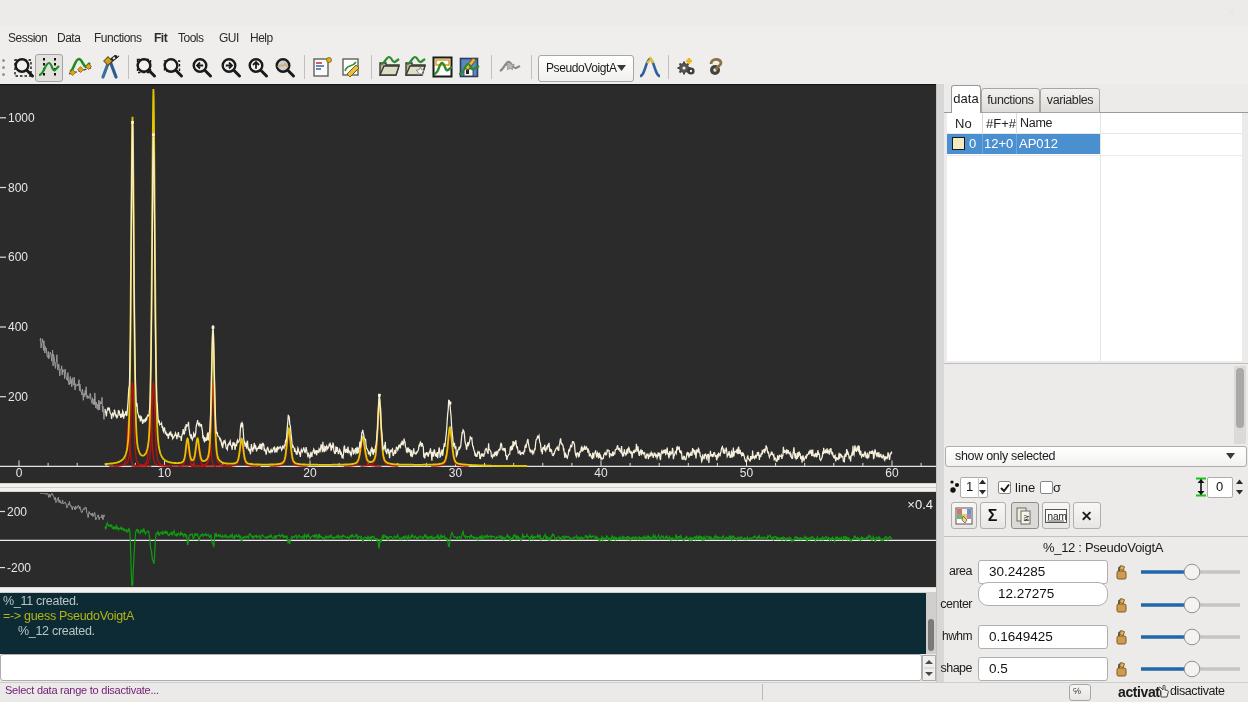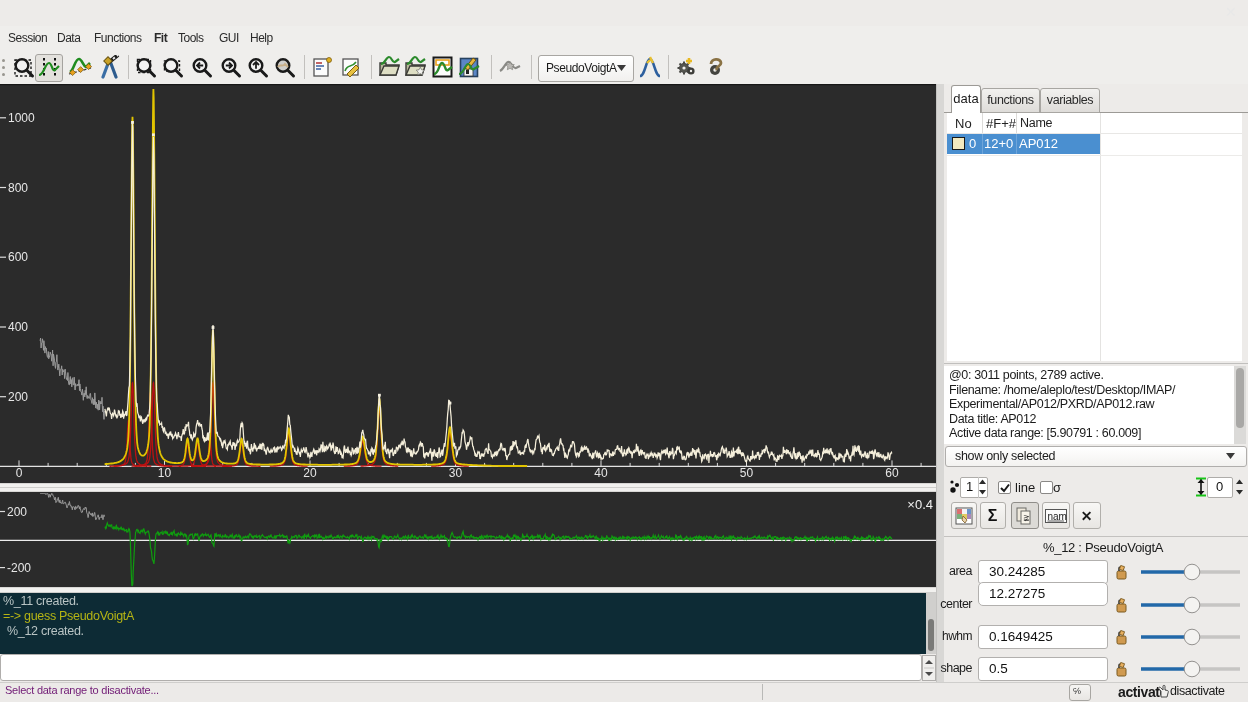--- a/index.html
+++ b/index.html
@@ -233,21 +233,21 @@
       <line x1="0" y1="75.6" x2="5" y2="75.6" stroke="#dcdcdc" stroke-width="1.2"></line>
       <text x="7" y="79.6" fill="#e6e6e6" font-size="12">-200</text>
       <text x="933" y="17" fill="#f0f0f0" font-size="13" text-anchor="end">×0.4</text>
       <polyline points="40.1,1.5 40.6,1.5 41.1,1.5 41.5,1.5 42.0,1.5 42.5,1.5 43.0,1.5 43.5,1.5 43.9,1.5 44.4,1.5 44.9,1.5 45.4,1.5 45.9,2.6 46.3,1.9 46.8,1.5 47.3,1.5 47.8,1.5 48.3,3.7 48.7,5.4 49.2,2.2 49.7,2.7 50.2,5.2 50.7,2.9 51.1,3.1 51.6,1.5 52.1,1.5 52.6,2.1 53.1,4.0 53.5,4.3 54.0,5.2 54.5,7.9 55.0,5.4 55.5,5.5 55.9,10.6 56.4,9.6 56.9,9.6 57.4,6.9 57.9,7.4 58.3,5.3 58.8,9.5 59.3,10.6 59.8,7.9 60.3,9.5 60.7,11.0 61.2,11.0 61.7,11.5 62.2,9.8 62.7,8.2 63.1,12.0 63.6,11.7 64.1,11.2 64.6,11.0 65.1,9.9 65.5,10.6 66.0,12.2 66.5,13.9 67.0,15.9 67.5,14.6 67.9,13.5 68.4,11.7 68.9,13.1 69.4,9.5 69.9,11.9 70.3,13.7 70.8,13.2 71.3,15.3 71.8,14.5 72.3,17.8 72.7,15.1 73.2,14.9 73.7,14.7 74.2,14.9 74.7,17.3 75.1,17.9 75.6,14.3 76.1,14.6 76.6,16.5 77.1,15.9 77.5,15.7 78.0,13.3 78.5,13.6 79.0,15.0 79.5,17.1 79.9,14.6 80.4,16.5 80.9,18.8 81.4,20.4 81.9,20.7 82.4,20.1 82.8,18.1 83.3,17.1 83.8,16.4 84.3,17.7 84.8,17.3 85.2,15.0 85.7,16.2 86.2,15.7 86.7,20.5 87.2,21.6 87.6,22.1 88.1,25.6 88.6,22.8 89.1,19.5 89.6,21.2 90.0,20.9 90.5,22.5 91.0,22.8 91.5,21.7 92.0,23.7 92.4,20.9 92.9,24.6 93.4,22.8 93.9,23.4 94.4,20.6 94.8,20.5 95.3,25.1 95.8,27.8 96.3,26.9 96.8,25.7 97.2,24.8 97.7,24.1 98.2,22.8 98.7,25.6 99.2,27.6 99.6,25.3 100.1,25.3 100.6,25.0 101.1,25.7 101.6,25.4 102.0,22.7 102.5,26.5 103.0,27.7 103.5,25.3 104.0,22.8 104.4,24.6" fill="none" stroke="#9a9a9a" stroke-width="1"></polyline>
       <polyline points="104.9,34.6 105.4,36.2 105.9,34.7 106.4,35.6 106.8,32.5 107.3,31.0 107.8,32.6 108.3,33.1 108.8,34.0 109.2,33.2 109.7,34.1 110.2,34.5 110.7,33.3 111.2,33.7 111.6,32.3 112.1,35.7 112.6,36.1 113.1,36.7 113.6,35.2 114.0,36.0 114.5,35.3 115.0,36.8 115.5,36.5 116.0,33.9 116.4,33.4 116.9,37.0 117.4,36.3 117.9,35.5 118.4,36.6 118.8,37.8 119.3,36.5 119.8,36.6 120.3,36.2 120.8,36.8 121.2,34.5 121.7,36.9 122.2,37.6 122.7,36.9 123.2,36.4 123.6,38.4 124.1,36.6 124.6,38.7 125.1,38.1 125.6,38.3 126.0,38.8 126.5,37.1 127.0,40.0 127.5,39.7 128.0,39.8 128.4,38.0 128.9,36.6 129.4,37.5 129.9,39.9 130.4,51.5 130.8,64.5 131.3,81.6 131.8,93.3 132.3,93.5 132.8,92.1 133.2,79.1 133.7,70.3 134.2,60.2 134.7,51.8 135.2,45.8 135.6,40.3 136.1,39.2 136.6,37.6 137.1,37.3 137.6,38.4 138.0,40.0 138.5,38.7 139.0,39.9 139.5,41.0 140.0,41.5 140.4,40.4 140.9,38.7 141.4,39.3 141.9,38.3 142.4,39.1 142.8,40.0 143.3,37.2 143.8,36.9 144.3,38.5 144.8,40.3 145.3,41.9 145.7,40.6 146.2,40.7 146.7,40.0 147.2,39.9 147.7,39.8 148.1,39.0 148.6,39.7 149.1,42.1 149.6,45.7 150.1,49.6 150.5,55.7 151.0,57.1 151.5,59.5 152.0,64.6 152.5,67.8 152.9,68.6 153.4,69.7 153.9,71.9 154.4,66.8 154.9,57.7 155.3,49.5 155.8,43.0 156.3,41.4 156.8,41.1 157.3,40.6 157.7,39.9 158.2,42.3 158.7,41.1 159.2,43.1 159.7,43.0 160.1,41.1 160.6,40.6 161.1,40.4 161.6,40.9 162.1,39.8 162.5,42.4 163.0,42.3 163.5,41.9 164.0,39.7 164.5,39.8 164.9,39.8 165.4,41.7 165.9,39.4 166.4,40.3 166.9,42.2 167.3,39.6 167.8,42.4 168.3,43.1 168.8,42.7 169.3,43.4 169.7,42.1 170.2,41.8 170.7,41.9 171.2,40.0 171.7,42.9 172.1,41.1 172.6,42.6 173.1,40.9 173.6,39.7 174.1,38.7 174.5,40.9 175.0,42.9 175.5,42.3 176.0,42.4 176.5,44.3 176.9,42.5 177.4,43.4 177.9,41.4 178.4,41.0 178.9,42.1 179.3,42.3 179.8,42.7 180.3,43.1 180.8,39.6 181.3,42.3 181.7,42.4 182.2,41.5 182.7,42.6 183.2,43.3 183.7,44.4 184.1,42.3 184.6,41.8 185.1,41.9 185.6,44.0 186.1,42.9 186.5,43.5 187.0,46.9 187.5,52.4 188.0,52.1 188.5,48.7 188.9,44.6 189.4,43.3 189.9,43.4 190.4,42.3 190.9,42.8 191.3,42.4 191.8,42.4 192.3,42.0 192.8,45.0 193.3,47.1 193.7,46.3 194.2,44.9 194.7,42.4 195.2,41.9 195.7,43.0 196.1,42.2 196.6,43.0 197.1,42.3 197.6,41.9 198.1,44.7 198.5,46.2 199.0,48.9 199.5,46.4 200.0,44.4 200.5,44.1 200.9,43.3 201.4,43.7 201.9,42.4 202.4,41.9 202.9,42.3 203.3,44.0 203.8,43.1 204.3,42.6 204.8,42.7 205.3,43.1 205.7,41.9 206.2,43.3 206.7,43.8 207.2,43.0 207.7,42.7 208.1,42.3 208.6,43.3 209.1,44.8 209.6,45.4 210.1,44.9 210.6,43.4 211.0,42.9 211.5,47.2 212.0,50.7 212.5,51.3 213.0,51.5 213.4,53.6 213.9,54.3 214.4,47.2 214.9,41.3 215.4,42.9 215.8,43.8 216.3,42.2 216.8,44.4 217.3,44.0 217.8,43.8 218.2,42.8 218.7,42.9 219.2,44.4 219.7,43.0 220.2,42.6 220.6,44.4 221.1,44.8 221.6,44.8 222.1,45.5 222.6,43.5 223.0,44.0 223.5,44.3 224.0,45.1 224.5,44.9 225.0,42.8 225.4,42.6 225.9,45.0 226.4,45.5 226.9,44.0 227.4,44.5 227.8,44.8 228.3,45.2 228.8,45.9 229.3,44.8 229.8,44.7 230.2,43.2 230.7,43.7 231.2,44.9 231.7,43.7 232.2,42.5 232.6,44.1 233.1,45.9 233.6,45.4 234.1,46.1 234.6,43.3 235.0,45.2 235.5,44.9 236.0,42.9 236.5,42.7 237.0,44.0 237.4,44.9 237.9,44.7 238.4,44.6 238.9,42.8 239.4,43.7 239.8,45.4 240.3,44.2 240.8,45.0 241.3,48.7 241.8,48.8 242.2,47.0 242.7,46.2 243.2,44.9 243.7,45.7 244.2,45.5 244.6,45.8 245.1,44.6 245.6,44.2 246.1,45.6 246.6,45.8 247.0,45.0 247.5,44.1 248.0,44.1 248.5,46.5 249.0,43.9 249.4,42.3 249.9,41.7 250.4,42.6 250.9,42.8 251.4,44.3 251.8,44.1 252.3,45.4 252.8,44.7 253.3,46.0 253.8,44.5 254.2,44.8 254.7,43.7 255.2,43.9 255.7,44.6 256.2,43.6 256.6,45.3 257.1,45.1 257.6,45.2 258.1,44.0 258.6,44.3 259.0,44.1 259.5,43.7 260.0,46.5 260.5,46.3 261.0,45.2 261.4,43.7 261.9,43.5 262.4,42.7 262.9,43.9 263.4,44.1 263.8,44.8 264.3,45.1 264.8,45.6 265.3,45.5 265.8,45.2 266.2,45.5 266.7,44.9 267.2,46.6 267.7,45.0 268.2,44.5 268.6,44.0 269.1,44.8 269.6,45.2 270.1,43.8 270.6,44.3 271.0,42.4 271.5,45.0 272.0,45.0 272.5,45.9 273.0,46.0 273.5,46.0 273.9,45.7 274.4,44.3 274.9,45.6 275.4,44.4 275.9,46.0 276.3,45.6 276.8,43.7 277.3,43.7 277.8,43.9 278.3,43.6 278.7,43.6 279.2,43.5 279.7,42.6 280.2,44.8 280.7,44.8 281.1,44.0 281.6,43.6 282.1,43.6 282.6,42.8 283.1,44.3 283.5,45.9 284.0,43.9 284.5,44.3 285.0,45.1 285.5,44.8 285.9,45.2 286.4,43.9 286.9,44.0 287.4,46.7 287.9,50.2 288.3,51.5 288.8,48.2 289.3,50.2 289.8,51.1 290.3,49.3 290.7,47.2 291.2,46.4 291.7,44.7 292.2,45.7 292.7,44.9 293.1,44.7 293.6,44.6 294.1,45.5 294.6,45.3 295.1,43.7 295.5,43.7 296.0,43.3 296.5,44.1 297.0,46.2 297.5,45.9 297.9,45.4 298.4,43.7 298.9,43.1 299.4,43.6 299.9,45.1 300.3,44.8 300.8,45.0 301.3,45.1 301.8,46.2 302.3,44.9 302.7,44.9 303.2,44.0 303.7,45.9 304.2,46.5 304.7,41.7 305.1,44.3 305.6,44.3 306.1,44.1 306.6,45.5 307.1,43.3 307.5,44.2 308.0,44.4 308.5,42.7 309.0,44.7 309.5,45.3 309.9,45.4 310.4,46.5 310.9,45.3 311.4,44.5 311.9,44.5 312.3,44.0 312.8,43.6 313.3,43.9 313.8,44.7 314.3,43.5 314.7,45.0 315.2,43.4 315.7,44.4 316.2,43.9 316.7,42.5 317.1,46.2 317.6,45.6 318.1,45.6 318.6,43.4 319.1,44.6 319.5,41.9 320.0,45.1 320.5,44.6 321.0,45.2 321.5,44.5 321.9,45.3 322.4,45.5 322.9,47.1 323.4,45.8 323.9,46.9 324.3,47.1 324.8,45.8 325.3,45.4 325.8,44.1 326.3,45.9 326.7,44.9 327.2,44.6 327.7,45.1 328.2,45.8 328.7,45.4 329.1,44.2 329.6,45.0 330.1,44.1 330.6,44.8 331.1,43.1 331.5,44.1 332.0,44.7 332.5,46.5 333.0,47.1 333.5,45.5 333.9,45.5 334.4,44.9 334.9,45.6 335.4,45.4 335.9,45.8 336.4,45.0 336.8,45.2 337.3,43.1 337.8,44.9 338.3,43.8 338.8,45.5 339.2,45.7 339.7,46.2 340.2,44.2 340.7,44.2 341.2,44.5 341.6,44.5 342.1,45.9 342.6,43.9 343.1,43.1 343.6,44.2 344.0,44.6 344.5,44.1 345.0,44.8 345.5,45.1 346.0,45.6 346.4,45.6 346.9,45.8 347.4,44.6 347.9,45.2 348.4,45.5 348.8,45.9 349.3,47.0 349.8,44.3 350.3,44.2 350.8,43.7 351.2,45.0 351.7,43.5 352.2,44.2 352.7,43.1 353.2,44.2 353.6,44.7 354.1,45.4 354.6,45.1 355.1,44.9 355.6,43.4 356.0,42.7 356.5,43.9 357.0,43.3 357.5,47.1 358.0,46.5 358.4,45.4 358.9,44.3 359.4,44.3 359.9,44.8 360.4,45.5 360.8,46.3 361.3,44.5 361.8,45.9 362.3,47.6 362.8,49.5 363.2,49.2 363.7,46.5 364.2,45.5 364.7,45.2 365.2,45.2 365.6,45.8 366.1,46.3 366.6,45.9 367.1,46.9 367.6,45.3 368.0,44.3 368.5,45.6 369.0,47.2 369.5,45.6 370.0,45.1 370.4,45.1 370.9,46.5 371.4,47.7 371.9,44.5 372.4,45.1 372.8,44.6 373.3,45.0 373.8,44.6 374.3,46.2 374.8,46.1 375.2,47.0 375.7,47.1 376.2,46.8 376.7,47.8 377.2,46.9 377.6,47.4 378.1,50.6 378.6,54.5 379.1,55.6 379.6,52.5 380.0,47.0 380.5,48.6 381.0,49.8 381.5,49.3 382.0,45.7 382.4,44.2 382.9,45.7 383.4,46.1 383.9,42.5 384.4,44.4 384.8,44.3 385.3,45.0 385.8,44.2 386.3,45.8 386.8,46.5 387.2,44.6 387.7,44.7 388.2,47.6 388.7,46.2 389.2,45.8 389.6,44.7 390.1,44.7 390.6,44.6 391.1,44.8 391.6,44.7 392.0,46.2 392.5,46.5 393.0,46.7 393.5,47.3 394.0,45.3 394.4,44.1 394.9,44.1 395.4,45.3 395.9,45.8 396.4,46.0 396.8,44.4 397.3,44.3 397.8,43.0 398.3,45.2 398.8,45.5 399.2,46.7 399.7,47.3 400.2,46.3 400.7,46.1 401.2,46.2 401.7,47.3 402.1,45.9 402.6,45.9 403.1,44.6 403.6,44.4 404.1,46.2 404.5,45.3 405.0,45.9 405.5,43.9 406.0,44.7 406.5,45.5 406.9,45.8 407.4,47.1 407.9,44.7 408.4,42.8 408.9,46.0 409.3,45.8 409.8,45.6 410.3,46.1 410.8,44.4 411.3,43.6 411.7,44.8 412.2,42.9 412.7,44.2 413.2,45.0 413.7,44.9 414.1,45.9 414.6,44.0 415.1,44.1 415.6,45.1 416.1,45.4 416.5,46.3 417.0,45.5 417.5,46.7 418.0,45.9 418.5,46.1 418.9,45.1 419.4,44.1 419.9,43.9 420.4,44.8 420.9,45.8 421.3,45.9 421.8,45.6 422.3,44.9 422.8,45.7 423.3,46.5 423.7,45.7 424.2,44.1 424.7,42.8 425.2,43.4 425.7,45.5 426.1,43.9 426.6,45.6 427.1,46.2 427.6,45.3 428.1,46.8 428.5,45.1 429.0,45.3 429.5,44.9 430.0,46.0 430.5,44.8 430.9,44.5 431.4,45.4 431.9,44.4 432.4,47.7 432.9,46.0 433.3,45.8 433.8,46.4 434.3,45.6 434.8,45.0 435.3,45.9 435.7,45.7 436.2,45.6 436.7,45.0 437.2,43.9 437.7,45.2 438.1,43.9 438.6,46.1 439.1,45.4 439.6,47.2 440.1,46.1 440.5,44.9 441.0,43.1 441.5,44.3 442.0,45.7 442.5,44.4 442.9,44.9 443.4,45.1 443.9,44.3 444.4,43.7 444.9,46.5 445.3,45.8 445.8,45.6 446.3,46.6 446.8,47.7 447.3,47.1 447.7,48.6 448.2,52.0 448.7,54.5 449.2,54.6 449.7,51.2 450.1,46.2 450.6,45.3 451.1,42.8 451.6,41.7 452.1,40.6 452.5,41.6 453.0,42.6 453.5,44.8 454.0,44.9 454.5,45.4 454.9,45.0 455.4,44.9 455.9,45.0 456.4,45.6 456.9,46.5 457.3,46.4 457.8,45.1 458.3,45.5 458.8,45.5 459.3,44.6 459.7,44.5 460.2,46.5 460.7,45.8 461.2,45.8 461.7,44.1 462.1,41.9 462.6,40.6 463.1,39.4 463.6,42.3 464.1,44.1 464.6,44.4 465.0,44.0 465.5,45.9 466.0,45.0 466.5,44.5 467.0,45.2 467.4,45.6 467.9,44.8 468.4,44.7 468.9,44.6 469.4,45.5 469.8,46.2 470.3,44.1 470.8,43.3 471.3,43.0 471.8,45.0 472.2,44.7 472.7,44.8 473.2,46.0 473.7,44.7 474.2,45.5 474.6,46.2 475.1,45.5 475.6,45.5 476.1,46.4 476.6,45.3 477.0,45.4 477.5,46.2 478.0,47.7 478.5,46.0 479.0,45.6 479.4,45.4 479.9,44.0 480.4,47.4 480.9,45.0 481.4,43.9 481.8,45.8 482.3,44.6 482.8,45.9 483.3,46.8 483.8,46.2 484.2,43.9 484.7,44.4 485.2,45.0 485.7,44.3 486.2,45.6 486.6,44.0 487.1,43.2 487.6,44.0 488.1,45.7 488.6,44.5 489.0,44.7 489.5,44.5 490.0,43.9 490.5,44.3 491.0,45.9 491.4,44.1 491.9,44.6 492.4,44.8 492.9,44.5 493.4,44.8 493.8,44.4 494.3,44.8 494.8,45.4 495.3,46.0 495.8,46.3 496.2,46.2 496.7,44.8 497.2,45.6 497.7,45.7 498.2,45.7 498.6,45.1 499.1,44.6 499.6,43.1 500.1,45.9 500.6,45.9 501.0,45.1 501.5,47.1 502.0,44.4 502.5,45.2 503.0,46.2 503.4,44.8 503.9,47.5 504.4,46.2 504.9,46.9 505.4,46.2 505.8,45.4 506.3,44.7 506.8,44.7 507.3,43.0 507.8,44.4 508.2,45.4 508.7,44.2 509.2,45.0 509.7,44.9 510.2,49.4 510.6,46.8 511.1,46.2 511.6,46.3 512.1,46.6 512.6,45.1 513.0,47.5 513.5,43.2 514.0,43.3 514.5,44.2 515.0,43.0 515.4,44.1 515.9,45.9 516.4,44.6 516.9,46.9 517.4,45.5 517.8,44.3 518.3,44.5 518.8,46.6 519.3,45.8 519.8,45.8 520.2,46.5 520.7,48.4 521.2,48.1 521.7,47.3 522.2,45.2 522.6,42.5 523.1,43.3 523.6,45.4 524.1,46.0 524.6,44.6 525.0,44.5 525.5,44.7 526.0,45.0 526.5,44.1 527.0,42.6 527.4,44.2 527.9,44.8 528.4,44.7 528.9,45.7 529.4,47.9 529.9,46.2 530.3,46.6 530.8,44.7 531.3,45.0 531.8,43.8 532.3,45.7 532.7,44.5 533.2,46.8 533.7,45.2 534.2,45.7 534.7,44.7 535.1,45.6 535.6,44.9 536.1,44.8 536.6,44.9 537.1,44.8 537.5,43.5 538.0,45.3 538.5,44.0 539.0,45.3 539.5,44.2 539.9,42.6 540.4,45.1 540.9,47.7 541.4,46.4 541.9,46.7 542.3,46.7 542.8,46.5 543.3,46.6 543.8,44.6 544.3,44.0 544.7,43.7 545.2,42.4 545.7,45.0 546.2,48.0 546.7,44.6 547.1,44.9 547.6,45.4 548.1,47.4 548.6,47.9 549.1,45.9 549.5,45.9 550.0,48.0 550.5,47.7 551.0,45.5 551.5,44.3 551.9,44.8 552.4,42.3 552.9,43.1 553.4,42.6 553.9,42.9 554.3,43.6 554.8,46.1 555.3,47.6 555.8,47.3 556.3,46.1 556.7,45.9 557.2,45.4 557.7,45.6 558.2,45.1 558.7,44.4 559.1,45.1 559.6,45.7 560.1,48.4 560.6,46.0 561.1,46.7 561.5,47.1 562.0,45.4 562.5,44.6 563.0,44.5 563.5,44.2 563.9,46.2 564.4,46.1 564.9,46.5 565.4,44.2 565.9,44.1 566.3,45.3 566.8,44.6 567.3,44.8 567.8,45.4 568.3,45.1 568.7,44.6 569.2,45.3 569.7,46.9 570.2,45.9 570.7,46.1 571.1,47.1 571.6,47.1 572.1,46.6 572.6,46.1 573.1,45.3 573.5,45.8 574.0,45.3 574.5,45.9 575.0,45.2 575.5,45.1 575.9,44.8 576.4,43.8 576.9,45.2 577.4,47.1 577.9,46.5 578.3,45.2 578.8,45.5 579.3,45.3 579.8,47.3 580.3,47.3 580.7,45.9 581.2,45.0 581.7,46.2 582.2,45.6 582.7,46.4 583.1,47.2 583.6,46.3 584.1,45.8 584.6,45.4 585.1,44.8 585.5,43.6 586.0,43.8 586.5,45.2 587.0,44.5 587.5,46.7 587.9,46.1 588.4,44.8 588.9,44.6 589.4,44.4 589.9,43.1 590.3,45.4 590.8,44.8 591.3,45.4 591.8,44.4 592.3,45.0 592.8,44.6 593.2,43.6 593.7,44.2 594.2,45.3 594.7,45.9 595.2,46.6 595.6,45.0 596.1,44.1 596.6,45.3 597.1,47.4 597.6,47.2 598.0,46.0 598.5,46.8 599.0,48.3 599.5,47.4 600.0,48.6 600.4,46.7 600.9,46.6 601.4,46.1 601.9,44.6 602.4,46.2 602.8,48.2 603.3,46.9 603.8,45.8 604.3,47.3 604.8,46.8 605.2,46.6 605.7,46.1 606.2,46.6 606.7,43.4 607.2,45.0 607.6,45.2 608.1,46.1 608.6,48.7 609.1,45.7 609.6,49.0 610.0,45.8 610.5,47.2 611.0,47.8 611.5,46.8 612.0,44.0 612.4,44.6 612.9,45.5 613.4,46.5 613.9,45.4 614.4,46.0 614.8,45.2 615.3,47.6 615.8,46.1 616.3,45.6 616.8,47.1 617.2,47.5 617.7,46.7 618.2,46.7 618.7,45.9 619.2,47.4 619.6,47.4 620.1,44.3 620.6,46.0 621.1,46.4 621.6,46.3 622.0,46.3 622.5,44.8 623.0,46.0 623.5,45.0 624.0,46.3 624.4,45.3 624.9,45.8 625.4,46.0 625.9,46.0 626.4,45.3 626.8,46.9 627.3,47.3 627.8,44.4 628.3,44.6 628.8,45.7 629.2,45.1 629.7,45.6 630.2,48.1 630.7,46.7 631.2,46.3 631.6,45.7 632.1,46.6 632.6,46.4 633.1,44.9 633.6,45.6 634.0,46.2 634.5,45.6 635.0,46.2 635.5,44.9 636.0,45.6 636.4,45.4 636.9,46.4 637.4,47.4 637.9,45.8 638.4,45.6 638.8,45.1 639.3,44.7 639.8,46.9 640.3,46.2 640.8,48.1 641.2,46.3 641.7,47.2 642.2,46.0 642.7,45.2 643.2,46.1 643.6,46.0 644.1,44.6 644.6,47.0 645.1,45.7 645.6,45.7 646.0,44.8 646.5,47.1 647.0,46.4 647.5,45.0 648.0,44.0 648.4,45.9 648.9,46.2 649.4,44.1 649.9,46.6 650.4,46.2 650.8,45.9 651.3,45.7 651.8,46.8 652.3,45.3 652.8,44.7 653.2,43.4 653.7,45.6 654.2,46.3 654.7,44.9 655.2,43.6 655.6,44.8 656.1,47.0 656.6,46.6 657.1,45.2 657.6,44.9 658.1,44.3 658.5,43.2 659.0,45.1 659.5,46.5 660.0,47.4 660.5,46.7 660.9,45.2 661.4,43.8 661.9,44.7 662.4,45.4 662.9,45.8 663.3,44.6 663.8,46.1 664.3,46.1 664.8,46.1 665.3,46.0 665.7,44.1 666.2,46.0 666.7,43.4 667.2,45.5 667.7,46.6 668.1,46.9 668.6,45.7 669.1,45.8 669.6,44.7 670.1,46.2 670.5,47.8 671.0,47.1 671.5,46.2 672.0,47.6 672.5,46.8 672.9,45.7 673.4,46.7 673.9,47.1 674.4,47.6 674.9,46.8 675.3,45.9 675.8,43.0 676.3,43.4 676.8,46.1 677.3,47.6 677.7,46.8 678.2,44.7 678.7,44.7 679.2,45.9 679.7,44.9 680.1,44.0 680.6,43.5 681.1,46.0 681.6,45.5 682.1,47.1 682.5,47.3 683.0,47.9 683.5,47.1 684.0,47.9 684.5,46.0 684.9,46.0 685.4,46.9 685.9,45.8 686.4,44.3 686.9,44.8 687.3,46.1 687.8,46.3 688.3,46.2 688.8,46.8 689.3,48.1 689.7,47.3 690.2,45.3 690.7,46.5 691.2,48.2 691.7,47.1 692.1,45.3 692.6,47.5 693.1,46.4 693.6,45.7 694.1,45.3 694.5,45.1 695.0,44.9 695.5,47.1 696.0,45.8 696.5,44.5 696.9,45.5 697.4,45.4 697.9,46.8 698.4,45.0 698.9,46.2 699.3,44.3 699.8,45.6 700.3,45.1 700.8,46.1 701.3,44.1 701.7,47.2 702.2,46.1 702.7,48.2 703.2,48.2 703.7,45.0 704.1,44.6 704.6,47.4 705.1,46.6 705.6,46.9 706.1,45.8 706.5,44.0 707.0,44.4 707.5,44.8 708.0,44.9 708.5,46.6 708.9,45.5 709.4,44.8 709.9,46.1 710.4,46.7 710.9,44.8 711.3,45.2 711.8,46.8 712.3,46.8 712.8,46.8 713.3,46.4 713.7,46.3 714.2,46.4 714.7,44.4 715.2,44.4 715.7,43.7 716.1,46.7 716.6,46.2 717.1,44.9 717.6,44.7 718.1,46.1 718.5,46.8 719.0,45.4 719.5,45.9 720.0,45.3 720.5,45.5 721.0,45.9 721.4,45.8 721.9,46.8 722.4,44.6 722.9,44.8 723.4,44.0 723.8,45.6 724.3,46.4 724.8,46.5 725.3,47.1 725.8,45.8 726.2,45.2 726.7,46.2 727.2,46.4 727.7,45.8 728.2,46.7 728.6,46.7 729.1,44.7 729.6,46.2 730.1,46.6 730.6,43.7 731.0,47.2 731.5,47.8 732.0,44.9 732.5,45.9 733.0,45.5 733.4,43.5 733.9,45.7 734.4,46.5 734.9,45.8 735.4,46.0 735.8,46.5 736.3,46.4 736.8,47.6 737.3,46.2 737.8,45.2 738.2,45.8 738.7,46.2 739.2,45.5 739.7,46.4 740.2,46.5 740.6,46.3 741.1,44.6 741.6,45.4 742.1,45.9 742.6,46.1 743.0,46.5 743.5,47.2 744.0,47.5 744.5,45.8 745.0,46.5 745.4,46.2 745.9,46.6 746.4,47.7 746.9,47.2 747.4,45.1 747.8,46.1 748.3,46.7 748.8,46.8 749.3,46.7 749.8,46.1 750.2,46.5 750.7,46.3 751.2,46.7 751.7,46.0 752.2,45.7 752.6,45.7 753.1,45.2 753.6,45.8 754.1,44.6 754.6,44.9 755.0,44.0 755.5,45.2 756.0,45.4 756.5,46.5 757.0,46.2 757.4,45.3 757.9,46.1 758.4,44.5 758.9,45.3 759.4,44.1 759.8,46.2 760.3,46.4 760.8,46.7 761.3,45.3 761.8,45.0 762.2,45.7 762.7,46.4 763.2,46.2 763.7,45.4 764.2,44.9 764.6,45.6 765.1,46.3 765.6,46.1 766.1,45.9 766.6,45.7 767.0,46.4 767.5,44.4 768.0,46.0 768.5,44.4 769.0,43.9 769.4,44.1 769.9,43.2 770.4,44.2 770.9,45.6 771.4,46.4 771.8,46.9 772.3,45.6 772.8,47.4 773.3,48.1 773.8,45.4 774.2,44.7 774.7,45.0 775.2,44.6 775.7,44.6 776.2,45.6 776.6,47.4 777.1,45.3 777.6,45.3 778.1,47.1 778.6,46.4 779.0,46.7 779.5,46.5 780.0,46.6 780.5,45.7 781.0,46.1 781.4,47.3 781.9,45.9 782.4,45.5 782.9,47.3 783.4,46.2 783.8,45.2 784.3,45.8 784.8,45.8 785.3,46.7 785.8,48.2 786.3,46.5 786.7,46.4 787.2,45.8 787.7,46.2 788.2,46.4 788.7,46.1 789.1,46.1 789.6,45.2 790.1,46.1 790.6,47.6 791.1,46.6 791.5,47.7 792.0,49.5 792.5,48.7 793.0,47.7 793.5,47.7 793.9,48.4 794.4,47.4 794.9,45.4 795.4,44.9 795.9,45.5 796.3,44.9 796.8,46.0 797.3,47.0 797.8,45.8 798.3,47.1 798.7,46.2 799.2,46.2 799.7,46.5 800.2,46.8 800.7,45.2 801.1,47.4 801.6,46.4 802.1,46.5 802.6,47.1 803.1,46.5 803.5,45.9 804.0,46.1 804.5,45.8 805.0,44.5 805.5,46.0 805.9,45.6 806.4,47.7 806.9,46.3 807.4,48.2 807.9,46.4 808.3,46.7 808.8,46.2 809.3,47.7 809.8,46.8 810.3,45.6 810.7,45.2 811.2,45.7 811.7,45.9 812.2,44.8 812.7,44.8 813.1,46.2 813.6,46.7 814.1,47.1 814.6,46.6 815.1,47.5 815.5,49.0 816.0,47.6 816.5,46.5 817.0,46.1 817.5,45.0 817.9,47.0 818.4,47.0 818.9,48.0 819.4,46.7 819.9,46.5 820.3,46.8 820.8,46.4 821.3,47.0 821.8,47.6 822.3,45.1 822.7,44.8 823.2,45.7 823.7,47.6 824.2,47.0 824.7,45.9 825.1,45.9 825.6,44.9 826.1,44.3 826.6,45.4 827.1,46.3 827.5,46.7 828.0,46.8 828.5,45.5 829.0,46.3 829.5,48.0 829.9,46.5 830.4,46.4 830.9,46.7 831.4,48.5 831.9,46.0 832.3,45.3 832.8,47.0 833.3,46.3 833.8,47.4 834.3,48.1 834.7,49.2 835.2,46.7 835.7,45.5 836.2,46.2 836.7,46.2 837.1,44.3 837.6,46.1 838.1,47.4 838.6,46.6 839.1,45.8 839.5,46.3 840.0,47.7 840.5,47.6 841.0,46.1 841.5,45.4 841.9,47.5 842.4,48.0 842.9,48.0 843.4,47.0 843.9,44.2 844.3,45.6 844.8,45.8 845.3,46.8 845.8,43.8 846.3,45.7 846.7,46.5 847.2,46.1 847.7,47.5 848.2,45.9 848.7,46.1 849.2,47.0 849.6,47.1 850.1,48.6 850.6,47.8 851.1,49.3 851.6,48.0 852.0,47.5 852.5,47.4 853.0,47.3 853.5,47.6 854.0,45.5 854.4,44.4 854.9,45.5 855.4,44.7 855.9,45.8 856.4,46.3 856.8,47.1 857.3,45.8 857.8,45.4 858.3,47.2 858.8,46.4 859.2,46.8 859.7,47.4 860.2,46.7 860.7,48.4 861.2,47.6 861.6,44.9 862.1,45.1 862.6,46.9 863.1,45.9 863.6,46.0 864.0,46.4 864.5,46.9 865.0,46.5 865.5,46.9 866.0,46.7 866.4,45.6 866.9,45.1 867.4,47.0 867.9,47.0 868.4,44.9 868.8,43.7 869.3,44.7 869.8,43.8 870.3,43.8 870.8,45.3 871.2,47.8 871.7,47.0 872.2,47.9 872.7,46.8 873.2,44.6 873.6,45.2 874.1,46.6 874.6,47.6 875.1,48.9 875.6,49.4 876.0,45.9 876.5,45.2 877.0,45.9 877.5,46.2 878.0,46.2 878.4,46.2 878.9,44.7 879.4,45.1 879.9,47.8 880.4,45.8 880.8,48.0 881.3,47.4 881.8,48.2 882.3,47.0 882.8,47.9 883.2,48.4 883.7,48.3 884.2,46.3 884.7,46.4 885.2,45.6 885.6,44.5 886.1,45.2 886.6,45.1 887.1,46.7 887.6,46.5 888.0,47.5 888.5,46.2 889.0,45.3 889.5,44.8 890.0,45.6 890.4,45.0 890.9,45.8 891.4,46.6 891.9,45.8" fill="none" stroke="#0f9c0f" stroke-width="1.2"></polyline>
     </svg>
 <div class="abs" style="left:0px;top:587px;width:936px;height:6px;background:#f2f1ef;border-top:1px solid #d8d7d5;border-bottom:1px solid #cfcecc;"></div>
 <div class="abs" style="left:0px;top:593px;width:937px;height:61px;background:#0d2b35;"></div>
 <div class="abs" style="left:3px;top:594px;font-size:12.5px;color:#b9c4c4;font-weight:normal;white-space:nowrap;line-height:15.3px;letter-spacing:-0.3px;">%_11 created.</div>
 <div class="abs" style="left:3px;top:609px;font-size:12.5px;color:#b5b414;font-weight:normal;white-space:nowrap;line-height:15.3px;letter-spacing:-0.3px;">=-&gt; guess PseudoVoigtA</div>
-<div class="abs" style="left:7px;top:624px;font-size:12.5px;color:#b9c4c4;font-weight:normal;white-space:nowrap;line-height:15.3px;letter-spacing:-0.3px;">%_12 created.</div>
+<div class="abs" style="left:18px;top:624px;font-size:12.5px;color:#b9c4c4;font-weight:normal;white-space:nowrap;line-height:15.3px;letter-spacing:-0.3px;">%_12 created.</div>
 <div class="abs" style="left:925.5px;top:593px;width:11px;height:61px;background:#d0cfcd;"></div>
 <div class="abs" style="left:928px;top:619px;width:6px;height:32px;background:#7a7a78;border-radius:3px;"></div>
 <div class="abs" style="left:0px;top:654px;width:922px;height:27px;background:#fff;border:1px solid #b0aeac;border-radius:3px;"></div>
 <div class="abs" style="left:922px;top:655px;width:14px;height:26px;background:#f0efed;border:1px solid #b0aeac;"></div>
 <svg class="abs" style="left:924px;top:659px;" width="10" height="18" viewBox="0 0 10 18">
       <path d="M1,5 L5,1 L9,5 Z" fill="#4a4a4a"></path>
       <path d="M1,13 L5,17 L9,13 Z" fill="#4a4a4a"></path>
       <line x1="0" y1="9" x2="10" y2="9" stroke="#c8c7c5" stroke-width="1"></line>
     </svg>
 <div class="abs" style="left:0px;top:682px;width:1248px;height:20px;background:#eceae8;border-top:1px solid #cfcecc;"></div>
@@ -272,23 +272,20 @@
 <div class="abs" style="left:947px;top:132.5px;width:295px;height:1px;background:#e8e7e5;"></div>
 <div class="abs" style="left:947px;top:134px;width:152.5px;height:20px;background:#4a8fd0;"></div>
 <div class="abs" style="left:981.5px;top:134px;width:1px;height:20px;background:#6ea5da;"></div>
 <div class="abs" style="left:1015.5px;top:134px;width:1px;height:20px;background:#6ea5da;"></div>
 <div class="abs" style="left:951.5px;top:137px;width:13px;height:13px;background:#f3eac0;border:1.5px solid #1a1a1a;"></div>
 <div class="abs" style="left:969px;top:134px;font-size:13px;color:#fff;font-weight:normal;white-space:nowrap;line-height:20px;">0</div>
 <div class="abs" style="left:984px;top:134px;font-size:13px;color:#fff;font-weight:normal;white-space:nowrap;line-height:20px;">12+0</div>
 <div class="abs" style="left:1019px;top:134px;font-size:13px;color:#fff;font-weight:normal;white-space:nowrap;line-height:20px;">AP012</div>
 <div class="abs" style="left:947px;top:154.5px;width:295px;height:1px;background:#ecebe9;"></div>
 <div class="abs" style="left:944px;top:363px;width:304px;height:1px;background:#c0bfbd;"></div>
-<div class="abs" style="left:944px;top:366px;width:290px;height:78px;background:#fff;">
-      <div style="padding:2px 0 0 5px;font-size:12.5px;line-height:14.6px;color:#1b1b1b;letter-spacing:-0.35px;">@0: 3011 points, 2789 active.<br>Filename: /home/aleplo/test/Desktop/IMAP/<br>Experimental/AP012/PXRD/AP012.raw<br>Data title: AP012<br>Active data range: [5.90791 : 60.009]</div>
-    </div>
 <div class="abs" style="left:1234px;top:366px;width:12px;height:78px;background:#dbdad8;"></div>
 <div class="abs" style="left:1236px;top:368px;width:8px;height:60px;background:#a9a8a6;border-radius:4px;"></div>
 <div class="abs" style="left:944.5px;top:446px;width:302px;height:20.5px;background:linear-gradient(#ffffff,#f3f2f0);border:1px solid #b0aeac;border-radius:3px;"></div>
 <div class="abs" style="left:955px;top:446px;font-size:12.5px;color:#1b1b1b;font-weight:normal;white-space:nowrap;line-height:20px;letter-spacing:-0.3px;">show only selected</div>
 <svg class="abs" style="left:1226px;top:453px;" width="10" height="8" viewBox="0 0 10 8">
       <path d="M0,0 L9,0 L4.5,6 Z" fill="#3a3a3a"></path>
     </svg>
 <svg class="abs" style="left:950px;top:479px;" width="10" height="16" viewBox="0 0 10 16">
       <circle cx="2" cy="3" r="1.6" fill="#111"></circle>
       <circle cx="7" cy="6" r="2.1" fill="#111"></circle>
@@ -361,21 +358,21 @@
       <rect x="2" y="6" width="9" height="8" rx="1.5" fill="#d09a50" stroke="#7a5a20" stroke-width="1"></rect>
       <path d="M4,6 L4,3.5 C4,1.5 8,1.5 8,3.5 L8,5" fill="none" stroke="#3a3a3a" stroke-width="1.6"></path>
       <rect x="5" y="1" width="4" height="4" fill="#e8b060" stroke="#7a5a20" stroke-width="0.8" transform="rotate(18 7 3)"></rect>
     </svg>
 <svg class="abs" style="left:1140px;top:563px;" width="101" height="18" viewBox="0 0 101 18">
       <line x1="1" y1="9" x2="52" y2="9" stroke="#2268a8" stroke-width="3.6"></line>
       <line x1="52" y1="9" x2="100" y2="9" stroke="#c6c5c3" stroke-width="3.6"></line>
       <circle cx="52" cy="9" r="7.8" fill="#f4f3f1" stroke="#949290" stroke-width="1"></circle>
     </svg>
 <div class="abs" style="left:938px;top:597px;width:34px;text-align:right;font-size:12.5px;color:#1c1c1c;letter-spacing:-0.5px;">center</div>
-<div class="abs" style="left:978px;top:582px;width:130px;height:24px;background:#fff;border:1px solid #b2b0ae;border-radius:5px;font-size:13.5px;color:#111;line-height:22px;padding-left:10px;">12.27275</div>
+<div class="abs" style="left:978px;top:582px;width:130px;height:24px;background:#fff;border:1px solid #b2b0ae;border-radius:10px;font-size:13.5px;color:#111;line-height:22px;padding-left:19px;">12.27275</div>
 <svg class="abs" style="left:1115px;top:598px;" width="14" height="15" viewBox="0 0 14 15">
       <rect x="2" y="6" width="9" height="8" rx="1.5" fill="#d09a50" stroke="#7a5a20" stroke-width="1"></rect>
       <path d="M4,6 L4,3.5 C4,1.5 8,1.5 8,3.5 L8,5" fill="none" stroke="#3a3a3a" stroke-width="1.6"></path>
       <rect x="5" y="1" width="4" height="4" fill="#e8b060" stroke="#7a5a20" stroke-width="0.8" transform="rotate(18 7 3)"></rect>
     </svg>
 <svg class="abs" style="left:1140px;top:596px;" width="101" height="18" viewBox="0 0 101 18">
       <line x1="1" y1="9" x2="52" y2="9" stroke="#2268a8" stroke-width="3.6"></line>
       <line x1="52" y1="9" x2="100" y2="9" stroke="#c6c5c3" stroke-width="3.6"></line>
       <circle cx="52" cy="9" r="7.8" fill="#f4f3f1" stroke="#949290" stroke-width="1"></circle>
     </svg>

